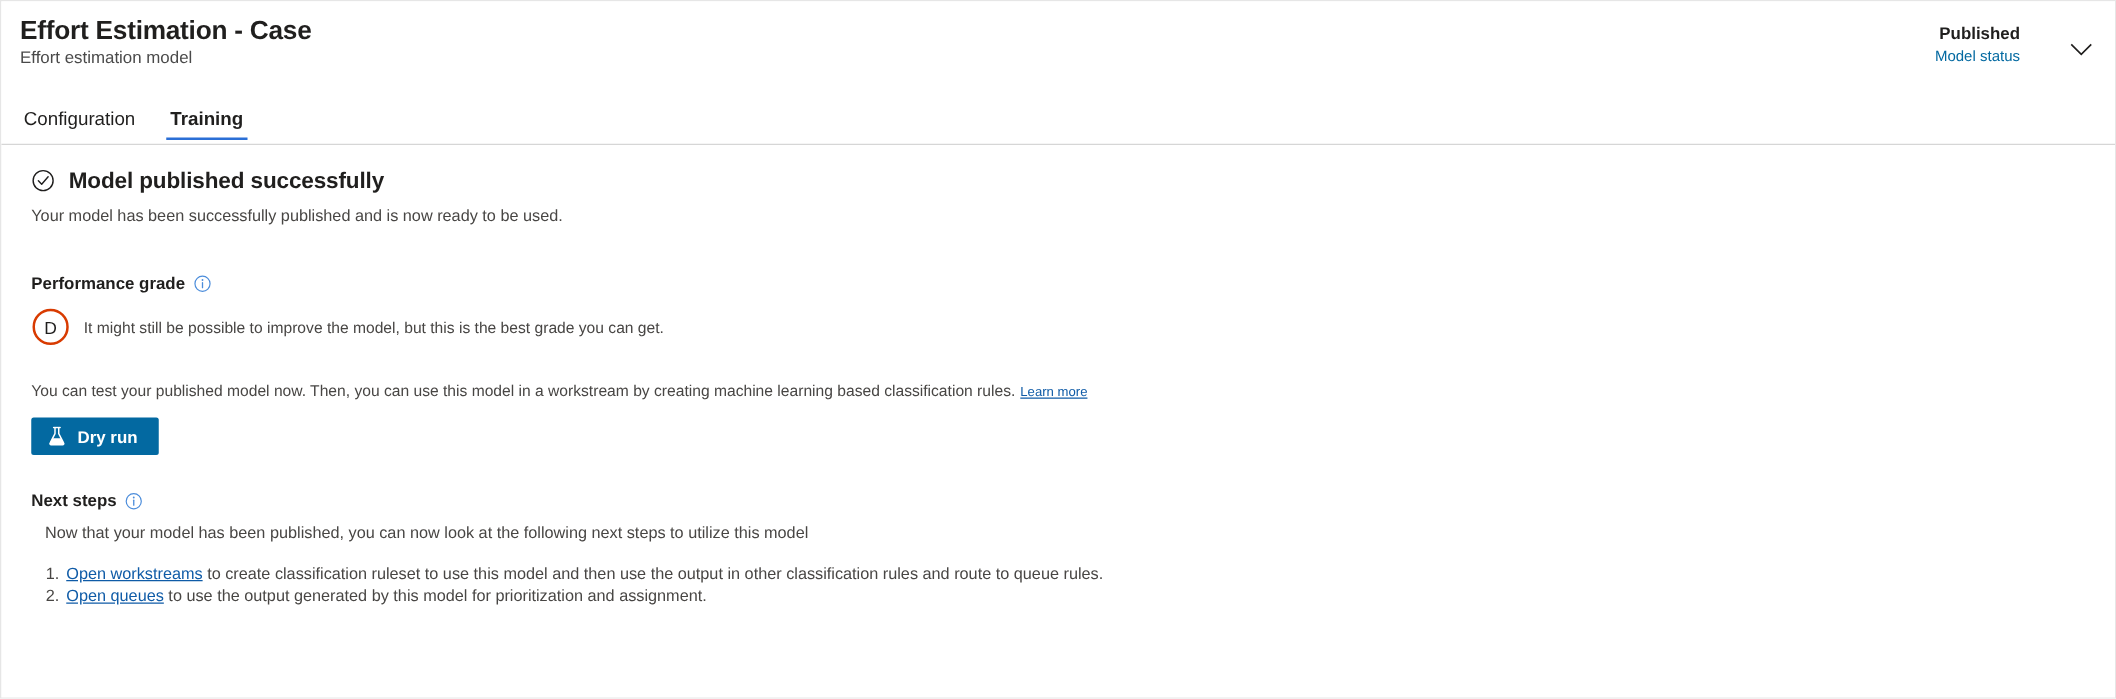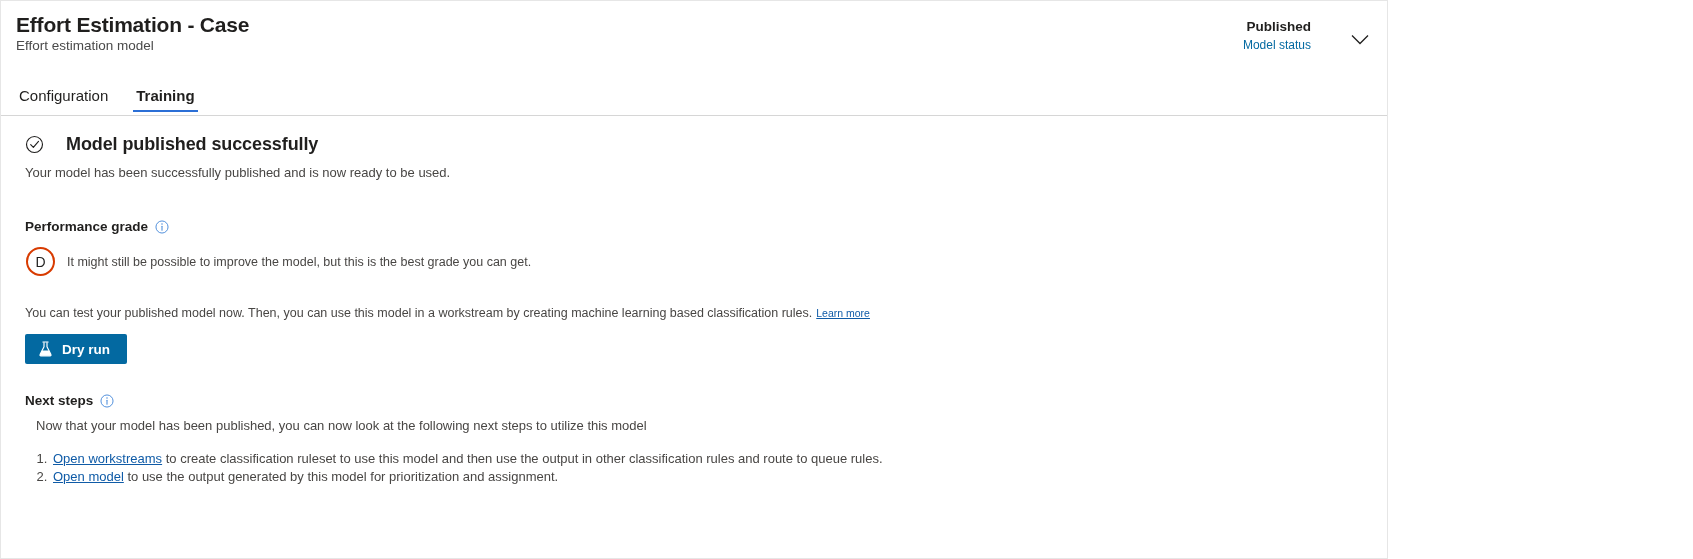--- a/index.html
+++ b/index.html
@@ -8,21 +8,21 @@
     padding: 0;
     background: #ffffff;
   }
   body {
     font-family: "Liberation Sans", sans-serif;
     color: #201f1e;
     -webkit-font-smoothing: antialiased;
   }
   .page {
     position: relative;
-    width: 1388px;
+    width: 1693px;
     height: 559px;
     background: #ffffff;
     overflow: hidden;
     border: 1px solid #e6e6e6;
   }
 
   
   .header {
     position: relative;
     height: 115px;
@@ -114,21 +114,21 @@
 
   
   .content {
     position: relative;
     padding: 18px 15px 0 15px;
   }
 
   .success-row {
     display: flex;
     align-items: center;
-    gap: 22px;
+    gap: 11px;
     margin-left: 9px;
   }
   .success-icon {
     width: 19px;
     height: 19px;
     flex: 0 0 auto;
     display: block;
   }
   .success-title {
     font-size: 18px;
@@ -332,18 +332,18 @@
         <svg class="info-icon" viewBox="0 0 16 16" aria-hidden="true">
           <circle cx="8" cy="8" r="6.9" fill="none" stroke="#4c8ddb" stroke-width="1.1"></circle>
           <circle cx="8" cy="4.6" r="0.85" fill="#4c8ddb"></circle>
           <path d="M8 7.1 L8 11.6" stroke="#4c8ddb" stroke-width="1.2" stroke-linecap="round"></path>
         </svg>
       </div>
       <div class="next-desc">Now that your model has been published, you can now look at the following next steps to utilize this model</div>
 
       <ol class="steps-list">
         <li><a class="inline-link" href="#">Open workstreams</a><span> to create classification ruleset to use this model and then use the output in other classification rules and route to queue rules.</span></li>
-        <li><a class="inline-link" href="#">Open model</a><span> to use the output generated by this model for prioritization and assignment.</span></li>
+        <li><a class="inline-link" href="#">Open queues</a><span> to use the output generated by this model for prioritization and assignment.</span></li>
       </ol>
     </div>
 
   </div>
 </div>
 
 </body></html>

